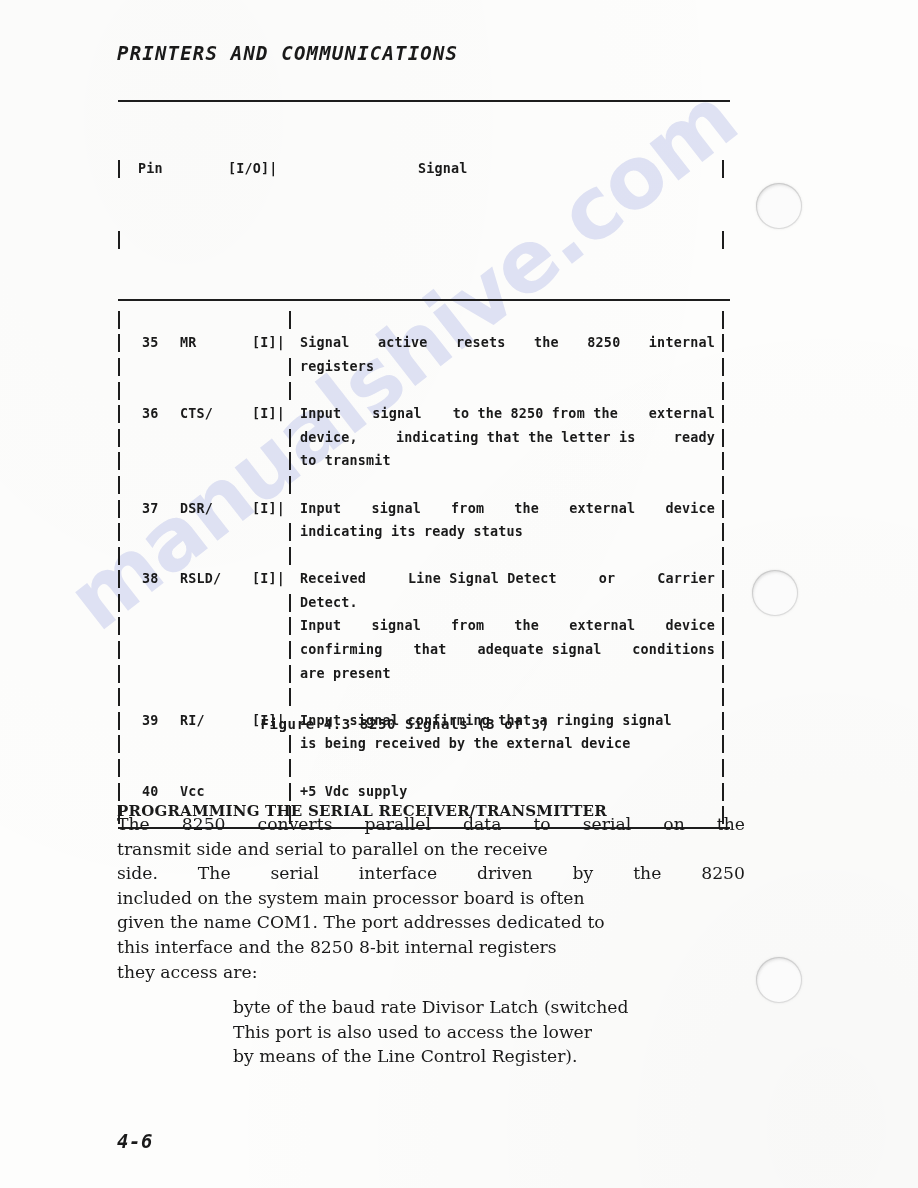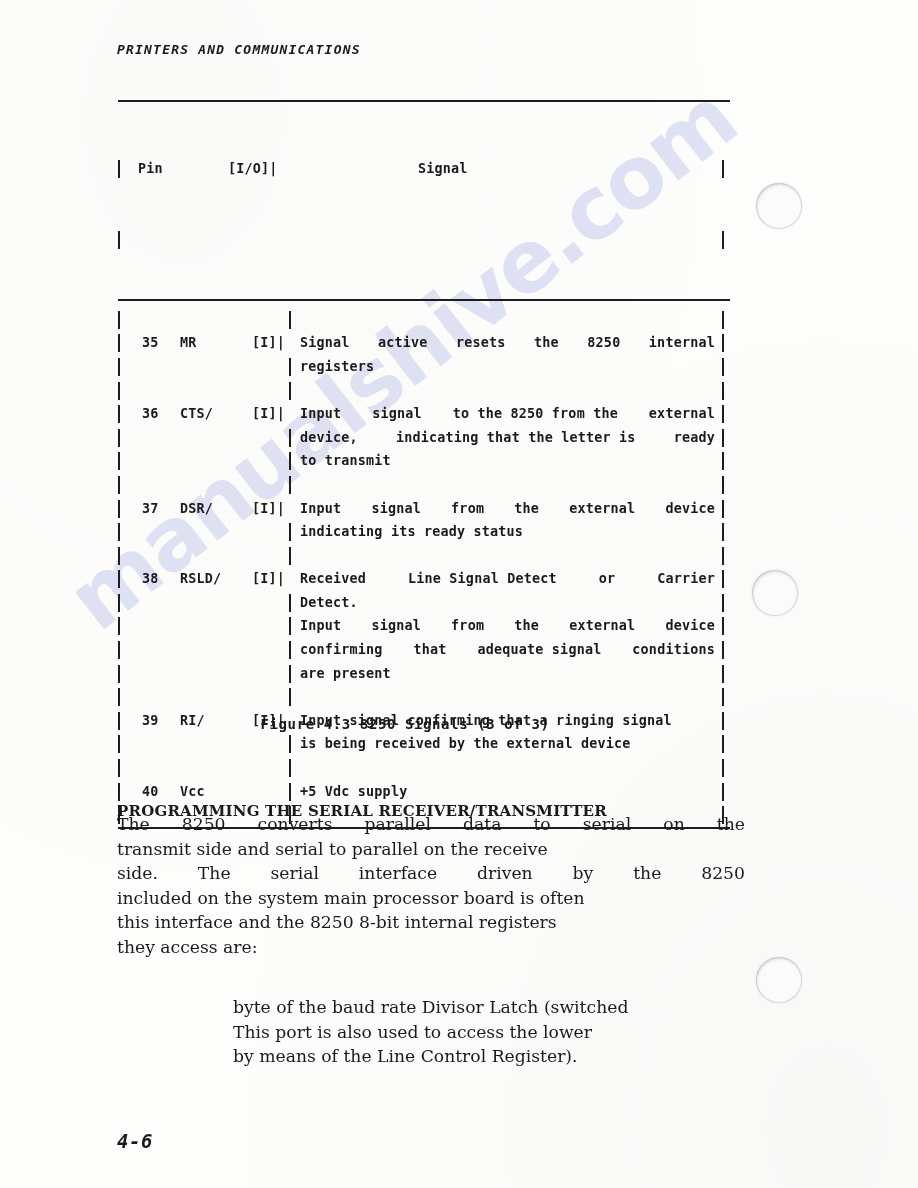--- a/index.html
+++ b/index.html
@@ -63,21 +63,21 @@
   .punch.p3 { left: 756px; top: 957px; }
 
   
   .running-head {
     position: absolute;
     left: 117px;
     top: 42px;
     font-family: "DejaVu Sans Mono", "Liberation Mono", monospace;
     font-style: italic;
     font-weight: 700;
-    font-size: 13px;
+    font-size: 19px;
     letter-spacing: 1.2px;
     white-space: nowrap;
   }
 
   
   .figure {
     position: absolute;
     left: 118px;
     top: 100px;
     width: 612px;
@@ -346,20 +346,21 @@
         <span>side.</span>
         <span>The</span>
         <span>serial</span>
         <span>interface</span>
         <span>driven</span>
         <span>by</span>
         <span>the</span>
         <span>8250</span>
       </div>
       <div class="body-line last">included on the system main processor board is often</div>
+      <div class="body-line last">given the name COM1. The port addresses dedicated to</div>
       <div class="body-line last">this interface and the 8250 8-bit internal registers</div>
       <div class="body-line last">they access are:</div>
     </div>
 
   <div class="reg-block" id="register-entry">
       <div class="reg-cont">byte of the baud rate Divisor Latch (switched</div>
       <div class="reg-cont">This port is also used to access the lower</div>
       <div class="reg-cont">by means of the Line Control Register).</div>
     </div>
 

